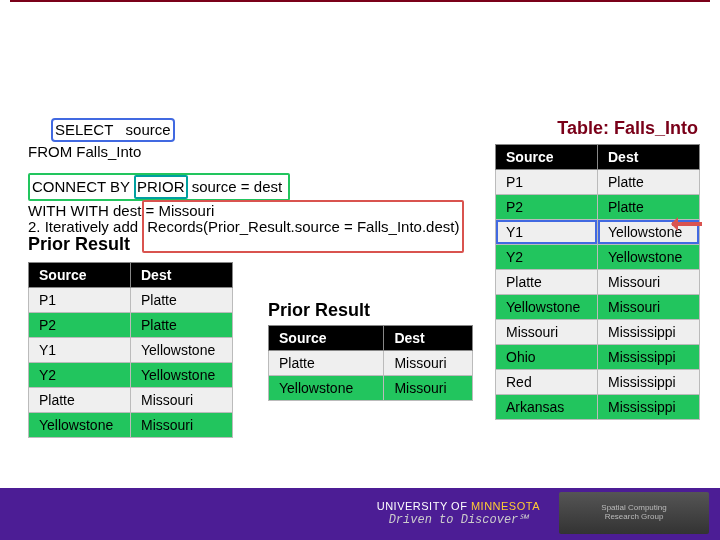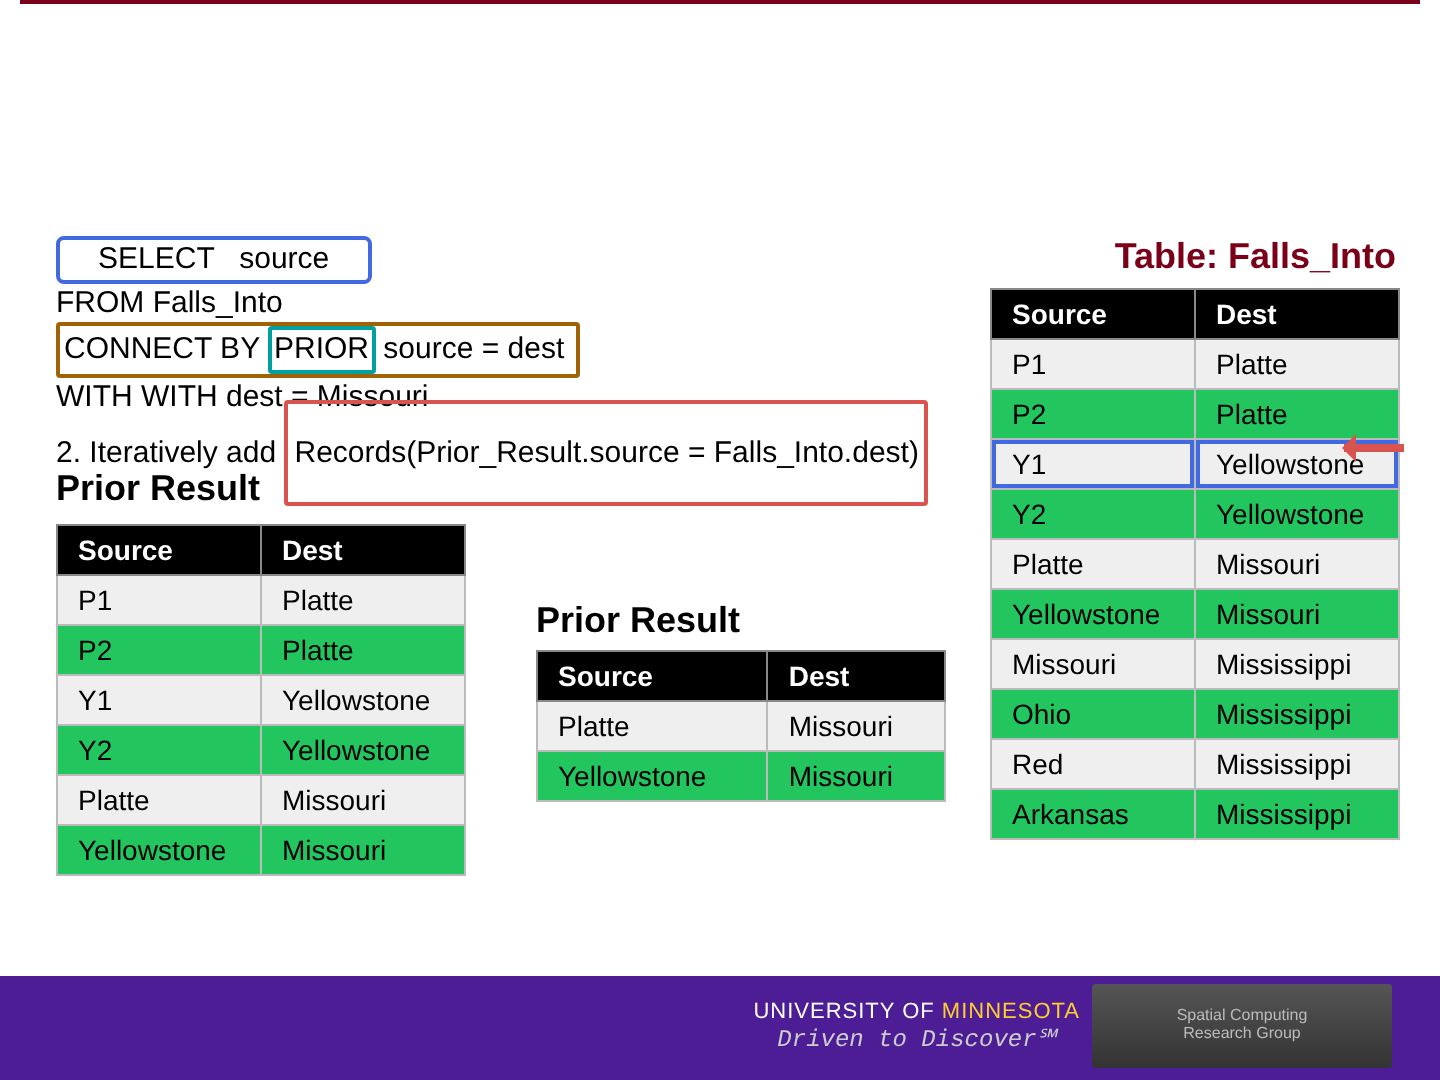--- a/index.html
+++ b/index.html
@@ -30,28 +30,30 @@
   .sql-block {
     position: absolute;
     left: 28px;
     top: 118px;
     font-size: 15px;
     line-height: 1.3;
   }
   .source-box {
     border: 2px solid #4169e1;
     border-radius: 4px;
-    padding: 0 19px;
+    padding: 0 2px;
     display: inline-block;
+    margin-left: 23px;
   }
   .sql-line3 {
-    border: 2px solid #a16207;
+    border: 2px solid #22c55e;
     border-radius: 2px;
     display: inline-block;
     padding: 0 2px;
+    margin-top: 12px;
   }
   .prior-box {
     border: 2px solid #00a0a0;
     border-radius: 2px;
     padding: 0 1px;
     display: inline-block;
   }
 
   .step-text {
     position: absolute;
@@ -163,21 +165,21 @@
     position:absolute;
     right: 180px;
     text-align:center;
     line-height:1.25;
   }
   .footer-uni { color:#fff; font-size:11px; letter-spacing:0.5px;}
   .footer-uni .maroon { color:#ffcc33; }
   .footer-tag { color:#ccc; font-size:12px; font-style:italic;font-family:Liberation Mono, monospace;}
   .footer-logo {
     position:absolute;
-    right:24px;
+    right:11px;
     bottom:6px;
     width:150px;
     height:42px;
     background: linear-gradient(#555,#333);
     border-radius:2px;
     display:flex;
     flex-direction:column;
     align-items:center;
     justify-content:center;
     font-size:8px;

